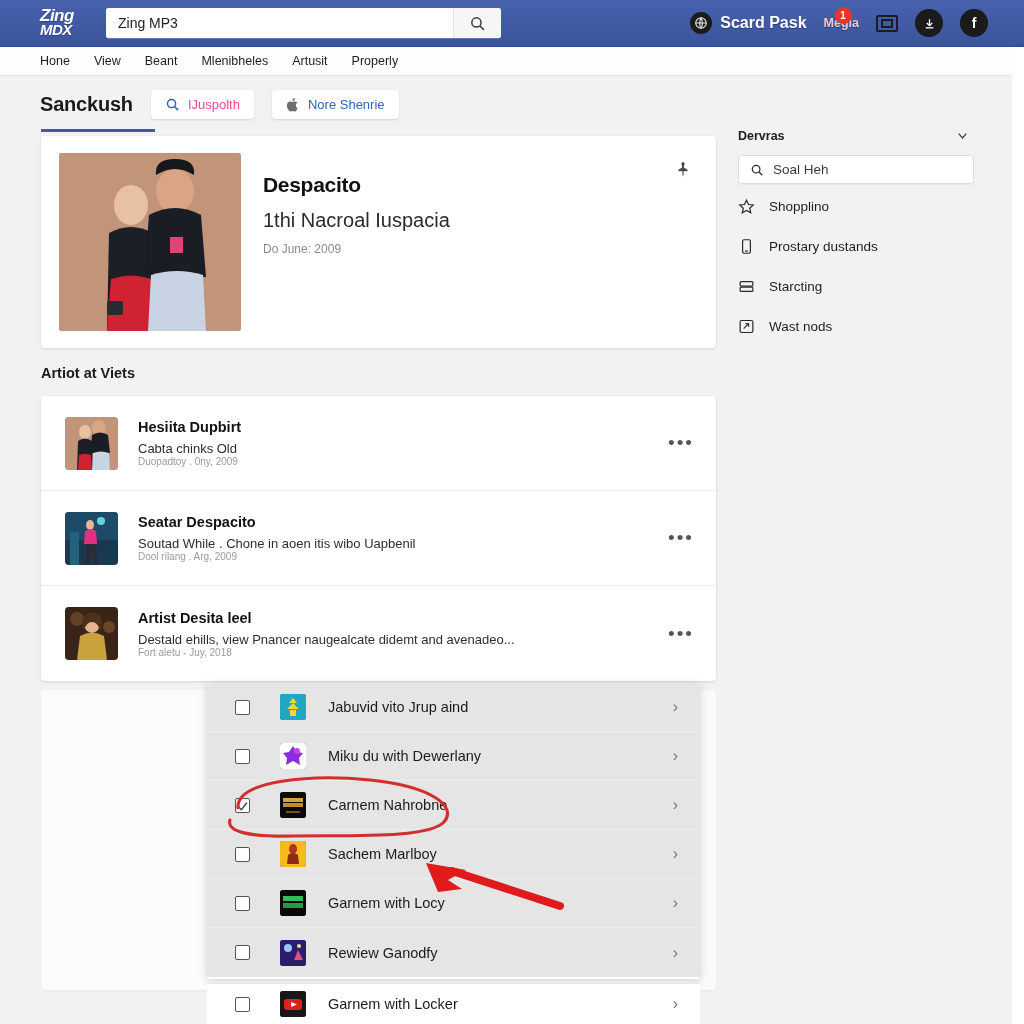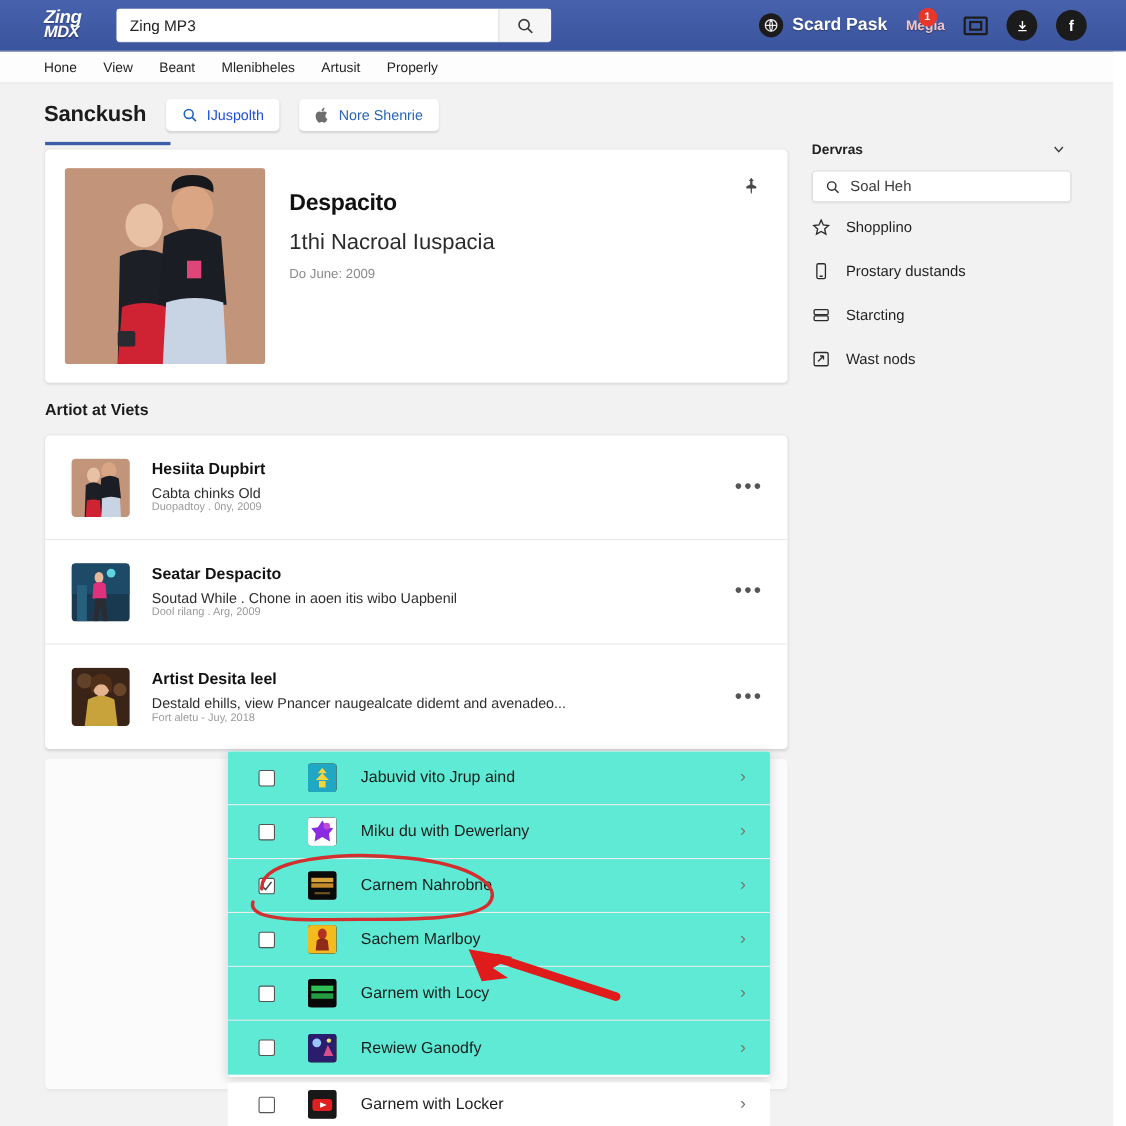--- a/index.html
+++ b/index.html
@@ -88,21 +88,21 @@
   
   .pagehdr {
     position: absolute; left: 40px; top: 90px;
     display: flex; align-items: center; gap: 18px;
   }
   .pagetitle { font-size: 20px; font-weight: bold; color: #1b1b1b; letter-spacing: -.2px; }
   .chip {
     height: 29px; background: #fff; border-radius: 4px;
     display: flex; align-items: center; gap: 8px; padding: 0 14px;
     box-shadow: 0 1px 2px rgba(0,0,0,.12);
-    font-size: 13px; color: #1d4ed8; cursor: pointer;
+    font-size: 13px; color: #ec4899; cursor: pointer;
   }
   .chip.dark { color: #2d66b5; }
 
   
   .title-underline {
     position: absolute; left: 41px; top: 129px; width: 114px; height: 3px;
     background: #3c5da8;
   }
 
   
@@ -165,21 +165,21 @@
 
   
   #dropdown-panel {
     position: absolute; left: 207px; top: 683px; width: 493px; height: 296px;
     background: #fff; border-radius: 3px;
     box-shadow: 0 2px 10px rgba(0,0,0,.17);
     overflow: hidden;
   }
   .drow {
     height: 49px; display: flex; align-items: center; padding: 0 22px 0 28px;
-    border-bottom: 1px solid #ededed; background: #5eead4;
+    border-bottom: 1px solid #ededed; background: #e5e5e5;
   }
   .drow:last-child { border-bottom: 0; }
   .cbox {
     width: 15px; height: 15px; border: 1.6px solid #555; border-radius: 2px;
     flex: 0 0 15px; background: #fff; cursor: pointer;
   }
   .dthumb {
     width: 26px; height: 26px; border-radius: 3px; margin-left: 30px;
     flex: 0 0 26px; overflow: hidden; background: #333;
   }

